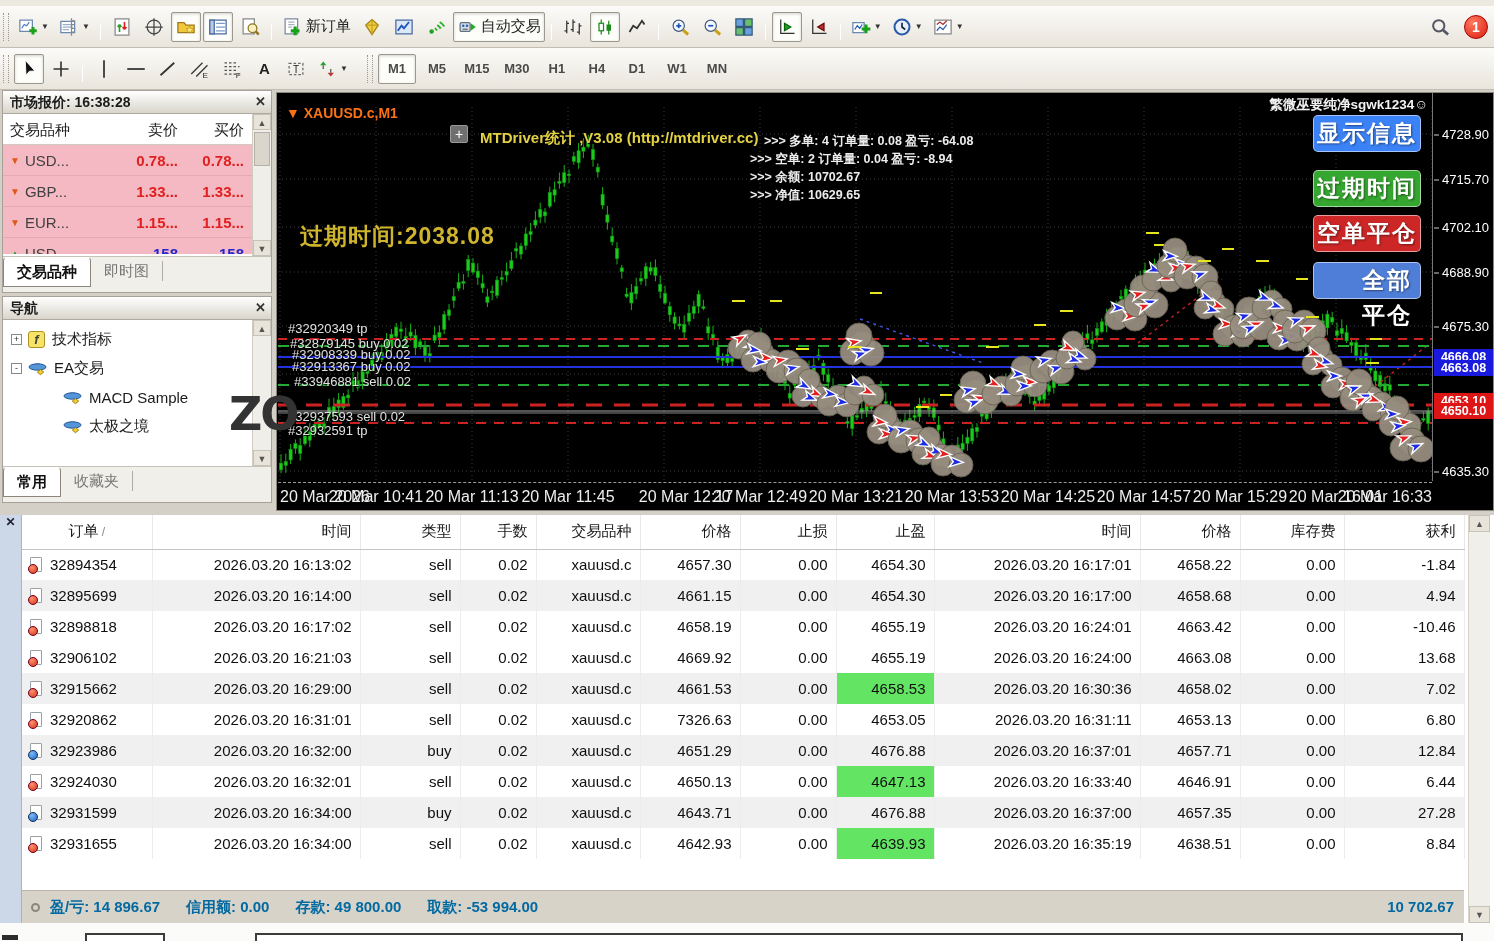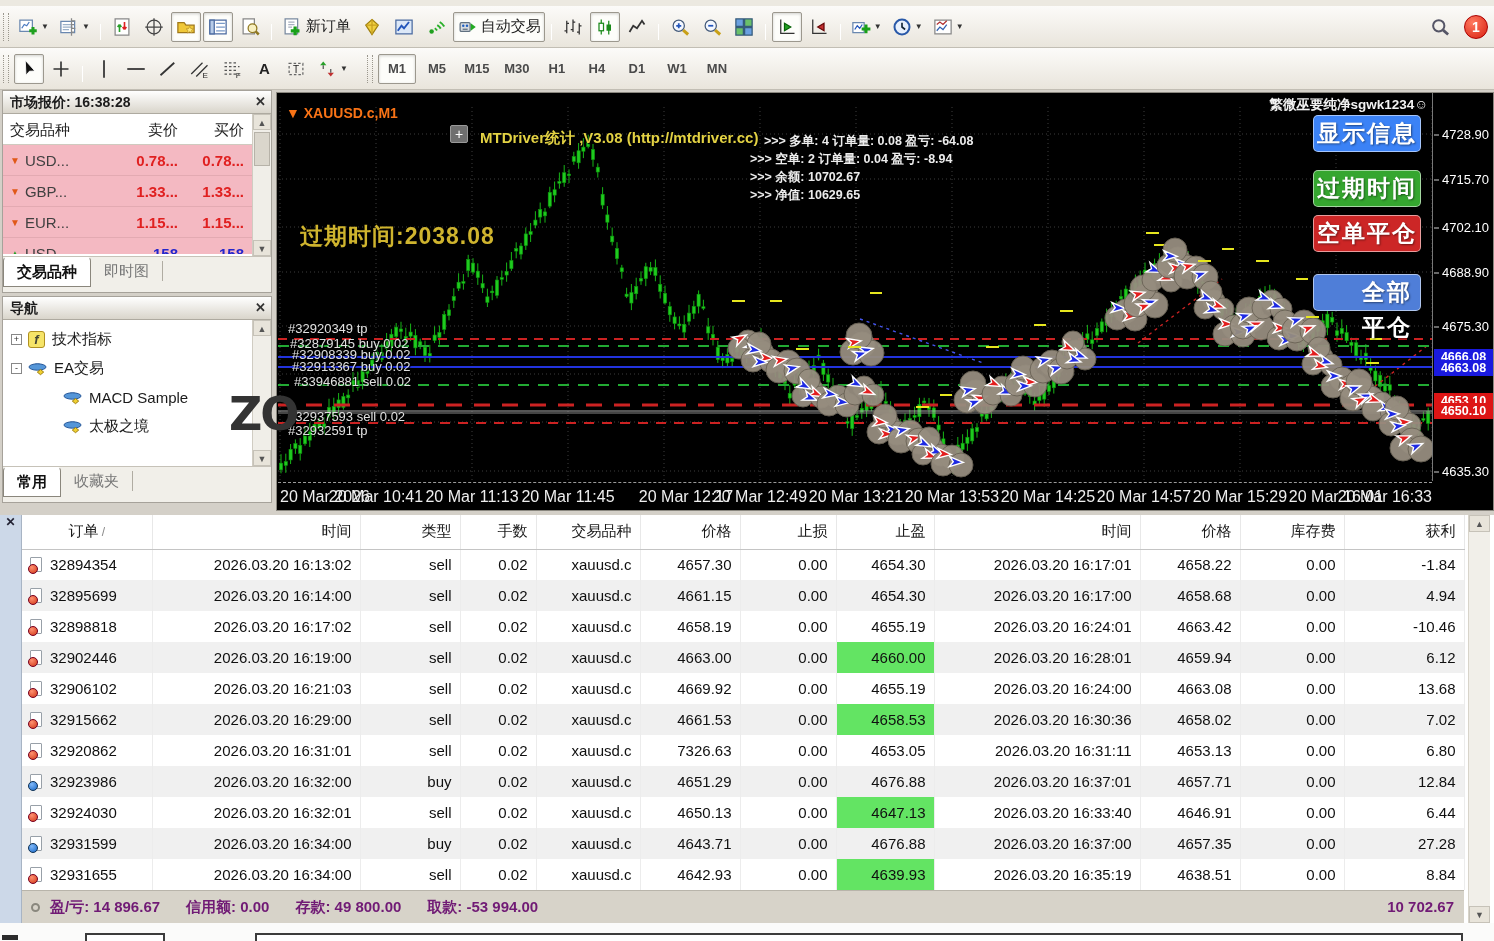--- a/index.html
+++ b/index.html
@@ -81,21 +81,21 @@
   #otable{position:absolute;left:22px;top:0;width:1442px}
   table{border-collapse:collapse;table-layout:fixed;width:1442px;font-size:15px;color:#101010}
   th{height:34px;font-weight:normal;font-size:15px;color:#1a1a1a;border-bottom:1px solid #c4c4c4;border-right:1px solid #e8e8e8;padding:0 8px;white-space:nowrap;background:#fff}
   td{height:31px;padding:0 8px;border-right:1px solid #ececec;white-space:nowrap;overflow:hidden}
   tr.even td{background:#f0f0f0}
   td.num,th.num{text-align:right}
   td.hl{background:#63e463 !important}
   .ordic{display:inline-block;position:relative;width:12px;height:15px;background:#fff;border:1px solid #98a0a8;vertical-align:-2px;margin-right:8px;border-radius:1px}
   .ordic::after{content:"";position:absolute;left:-3px;bottom:-3px;width:8px;height:8px;border-radius:50%;border:1px solid #702;background:radial-gradient(circle at 35% 30%,#ff9070,#d03818)}
   .ordic.buy::after{border-color:#135;background:radial-gradient(circle at 35% 30%,#80b8f8,#1868c8)}
-  #statusbar{position:absolute;left:22px;top:375px;width:1442px;height:33px;background:#d7d3c9;border-top:1px solid #b8b4aa;font-size:15px;font-weight:bold;color:#701a75;line-height:32px;white-space:nowrap}
+  #statusbar{position:absolute;left:22px;top:375px;width:1442px;height:33px;background:#d7d3c9;border-top:1px solid #b8b4aa;font-size:15px;font-weight:bold;color:#0369a1;line-height:32px;white-space:nowrap}
   #statusbar .part{margin-right:26px}
   #sb-balance{position:absolute;right:10px;top:0}
   #sbdot{display:inline-block;width:9px;height:9px;border:2px solid #8a887e;border-radius:50%;margin:0 10px 0 9px}
   #tscroll{position:absolute;right:4px;top:0;width:22px;height:408px;background:#f1efe9;border-left:1px solid #d8d4ca;font-size:9px;color:#555;text-align:center}
   #tscroll .sa{position:absolute;left:0;right:0;height:17px;line-height:17px;background:#e8e4da;border:1px solid #c6c2b8}
   #bstrip{position:absolute;left:0;top:408px;width:100%;height:18px;background:#fbfbfa}
   .bbox{position:absolute;top:10px;height:10px;border:2px solid #3c3c3c;border-bottom:none;background:#fff}
   #bmark{position:absolute;left:2px;top:12px;width:16px;height:5px;background:#2c2c2c}
   #wm{position:absolute;left:229px;top:387px;font-size:46px;font-weight:bold;color:#333;z-index:60;font-family:"DejaVu Sans",sans-serif;letter-spacing:-2px}
 </style>
@@ -1171,21 +1171,21 @@
         <div class="olab" style="left: 14px; top: 254px;">#32908339 buy 0.02</div>
         <div class="olab" style="left: 14px; top: 266px;">#32913367 buy 0.02</div>
         <div class="olab" style="left: 16px; top: 281px;">#33946881 sell 0.02</div>
         <div class="olab" style="left: 10px; top: 316px;">#32937593 sell 0.02</div>
         <div class="olab" style="left: 10px; top: 330px;">#32932591 tp</div>
       </div>
     <div id="cbtns">
         <div class="cbtn" style="top: 22px; background: #3b82f6;">显示信息</div>
         <div class="cbtn" style="top: 77px; background: rgb(53, 166, 47);">过期时间</div>
         <div class="cbtn" style="top: 122px; background: rgb(204, 38, 38);">空单平仓</div>
-        <div class="cbtn" style="top: 181px; background: rgb(79, 126, 216); padding-left: 40px;">全部平仓</div>
+        <div class="cbtn" style="top: 169px; background: rgb(79, 126, 216); padding-left: 40px;">全部平仓</div>
       </div>
   </div>
   <div id="paxis">
       <div id="pticks">
         <div class="ptick" style="top: 41px;">4728.90</div>
         <div class="ptick" style="top: 86px;">4715.70</div>
         <div class="ptick" style="top: 134px;">4702.10</div>
         <div class="ptick" style="top: 179px;">4688.90</div>
         <div class="ptick" style="top: 233px;">4675.30</div>
         <div class="ptick" style="top: 378px;">4635.30</div>
@@ -1288,34 +1288,20 @@
             <td class="num">0.02</td>
             <td class="num">xauusd.c</td>
             <td class="num">4658.19</td>
             <td class="num">0.00</td>
             <td class="num">4655.19</td>
             <td class="num">2026.03.20 16:24:01</td>
             <td class="num">4663.42</td>
             <td class="num">0.00</td>
             <td class="num">-10.46</td>
           </tr>
-          <tr class="even">
-            <td class=""><span class="ordic"></span>32902446</td>
-            <td class="num">2026.03.20 16:19:00</td>
-            <td class="num">sell</td>
-            <td class="num">0.02</td>
-            <td class="num">xauusd.c</td>
-            <td class="num">4663.00</td>
-            <td class="num">0.00</td>
-            <td class="num hl">4660.00</td>
-            <td class="num">2026.03.20 16:28:01</td>
-            <td class="num">4659.94</td>
-            <td class="num">0.00</td>
-            <td class="num">6.12</td>
-          </tr>
           <tr>
             <td class=""><span class="ordic"></span>32906102</td>
             <td class="num">2026.03.20 16:21:03</td>
             <td class="num">sell</td>
             <td class="num">0.02</td>
             <td class="num">xauusd.c</td>
             <td class="num">4669.92</td>
             <td class="num">0.00</td>
             <td class="num">4655.19</td>
             <td class="num">2026.03.20 16:24:00</td>

